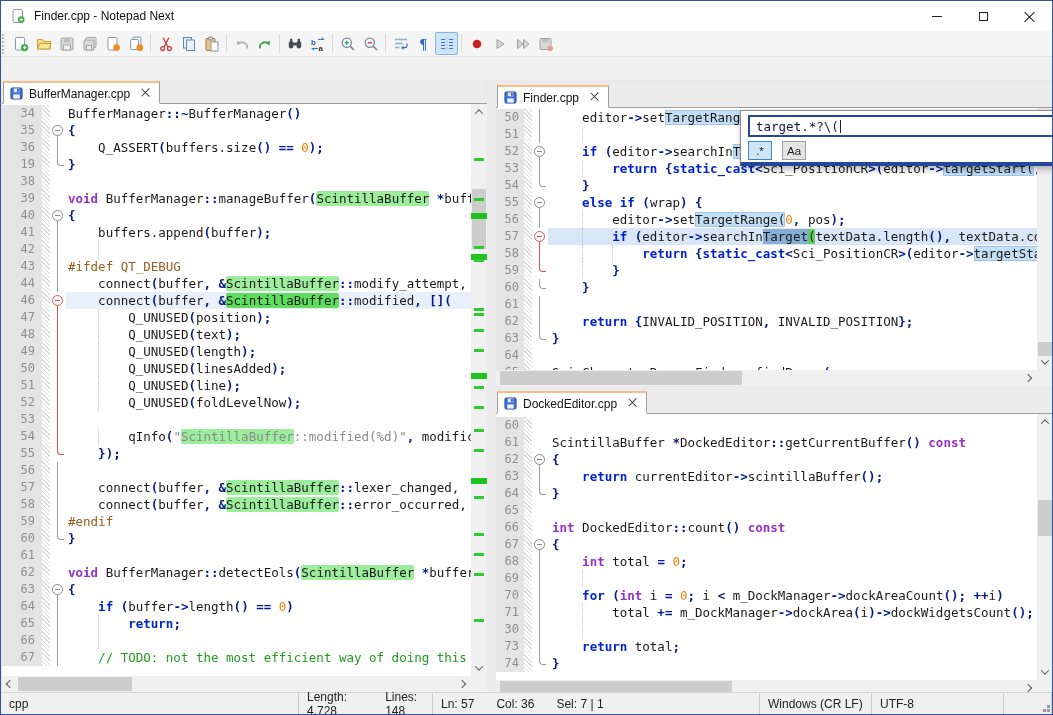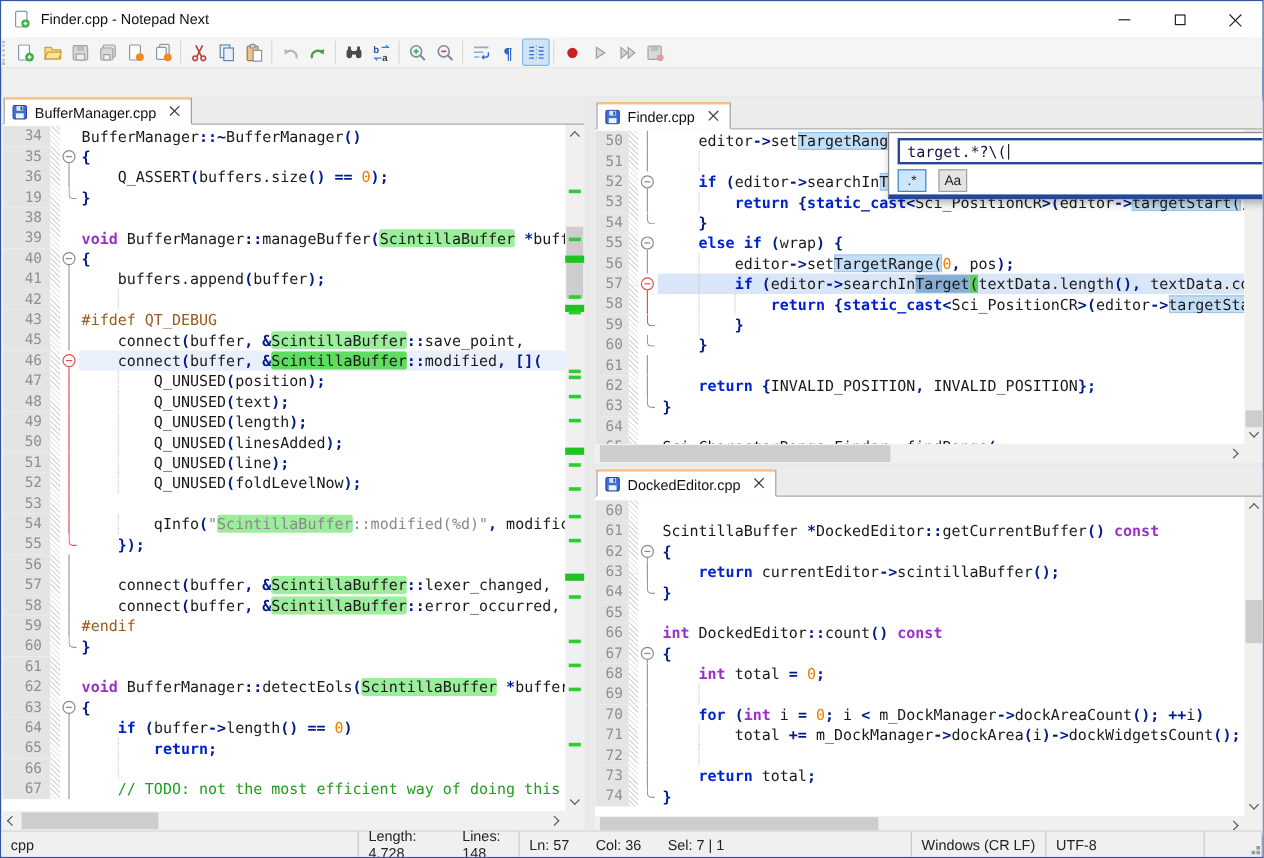--- a/index.html
+++ b/index.html
@@ -385,24 +385,24 @@
             <span class="fold f-line"></span>
             <span class="code"><i class="guide" style="left: 32.12px;"></i></span>
           </div>
           <div class="line">
             <span class="ln">43</span>
             <span class="stip"></span>
             <span class="fold f-line"></span>
             <span class="code"><span class="tk-p">#ifdef QT_DEBUG</span></span>
           </div>
           <div class="line">
-            <span class="ln">45</span>
-            <span class="stip"></span>
-            <span class="fold f-line"></span>
-            <span class="code"><span class="tk-d">    connect</span><span class="tk-o">(</span><span class="tk-d">buffer</span><span class="tk-o">, &amp;</span><span class="tk-hg">ScintillaBuffer</span><span class="tk-o">::</span><span class="tk-d">save_point, </span></span>
+            <span class="ln">44</span>
+            <span class="stip"></span>
+            <span class="fold f-line"></span>
+            <span class="code"><span class="tk-d">    connect</span><span class="tk-o">(</span><span class="tk-d">buffer</span><span class="tk-o">, &amp;</span><span class="tk-hg">ScintillaBuffer</span><span class="tk-o">::</span><span class="tk-d">modify_attempt, </span></span>
           </div>
           <div class="line cur">
             <span class="ln">46</span>
             <span class="stip"></span>
             <span class="fold f-open red"></span>
             <span class="code"><span class="tk-d">    connect</span><span class="tk-o">(</span><span class="tk-d">buffer</span><span class="tk-o">, &amp;</span><span class="tk-hg2">ScintillaBuffer</span><span class="tk-o">::</span><span class="tk-d">modified</span><span class="tk-o">, [](</span></span>
           </div>
           <div class="line">
             <span class="ln">47</span>
             <span class="stip"></span>
@@ -789,21 +789,21 @@
               <span class="fold f-line"></span>
               <span class="code"><span class="tk-d">    </span><span class="tk-k">for</span><span class="tk-d"> </span><span class="tk-o">(</span><span class="tk-t">int</span><span class="tk-d"> i </span><span class="tk-o">= </span><span class="tk-n">0</span><span class="tk-o">; </span><span class="tk-d">i </span><span class="tk-o">&lt; </span><span class="tk-d">m_DockManager</span><span class="tk-o">-&gt;</span><span class="tk-d">dockAreaCount</span><span class="tk-o">(); ++</span><span class="tk-d">i</span><span class="tk-o">)</span></span>
             </div>
             <div class="line">
               <span class="ln">71</span>
               <span class="stip"></span>
               <span class="fold f-line"></span>
               <span class="code"><i class="guide" style="left: 34.12px;"></i><span class="tk-d">        total </span><span class="tk-o">+= </span><span class="tk-d">m_DockManager</span><span class="tk-o">-&gt;</span><span class="tk-d">dockArea</span><span class="tk-o">(</span><span class="tk-d">i</span><span class="tk-o">)-&gt;</span><span class="tk-d">dockWidgetsCount</span><span class="tk-o">();</span></span>
             </div>
             <div class="line">
-              <span class="ln">72</span>
+              <span class="ln">30</span>
               <span class="stip"></span>
               <span class="fold f-line"></span>
               <span class="code"><i class="guide" style="left: 34.12px;"></i></span>
             </div>
             <div class="line">
               <span class="ln">73</span>
               <span class="stip"></span>
               <span class="fold f-line"></span>
               <span class="code"><span class="tk-d">    </span><span class="tk-k">return</span><span class="tk-d"> total</span><span class="tk-o">;</span></span>
             </div>

